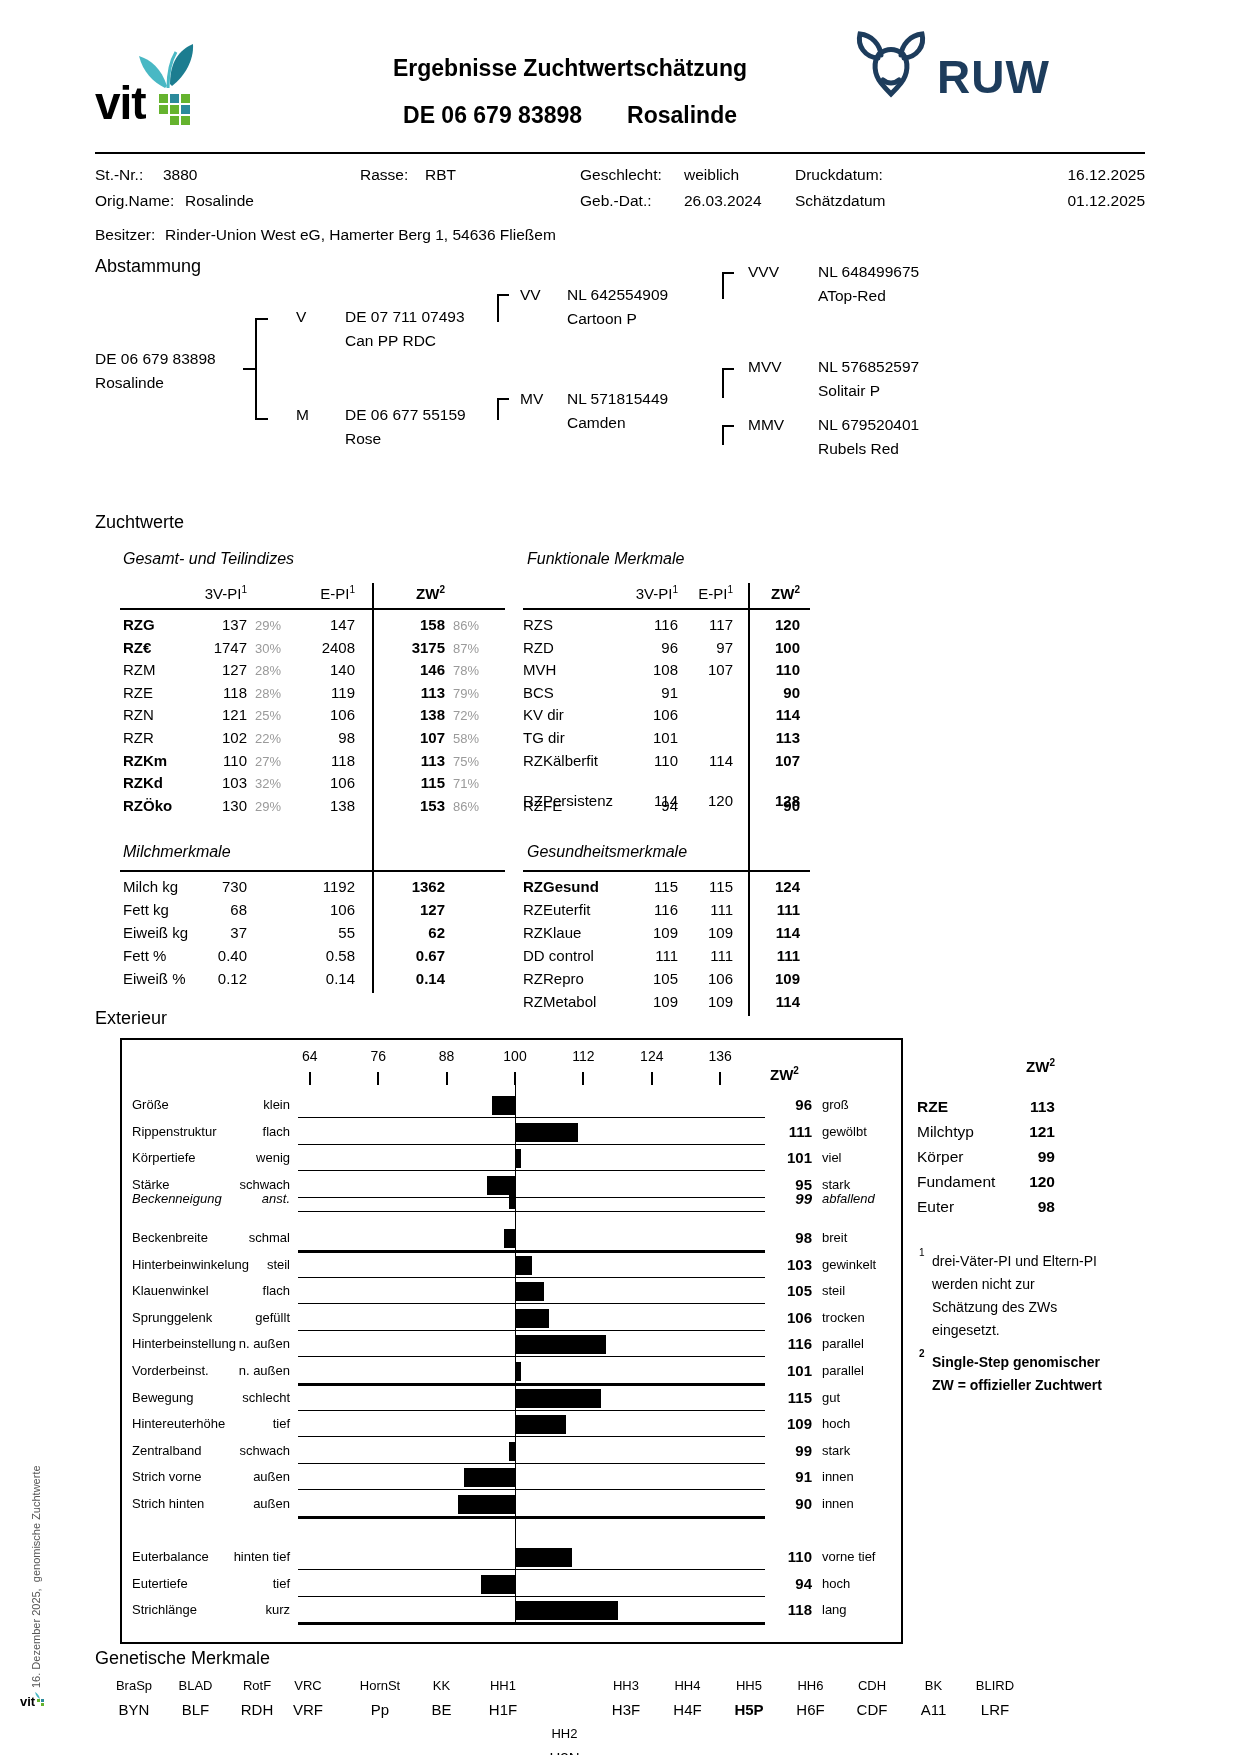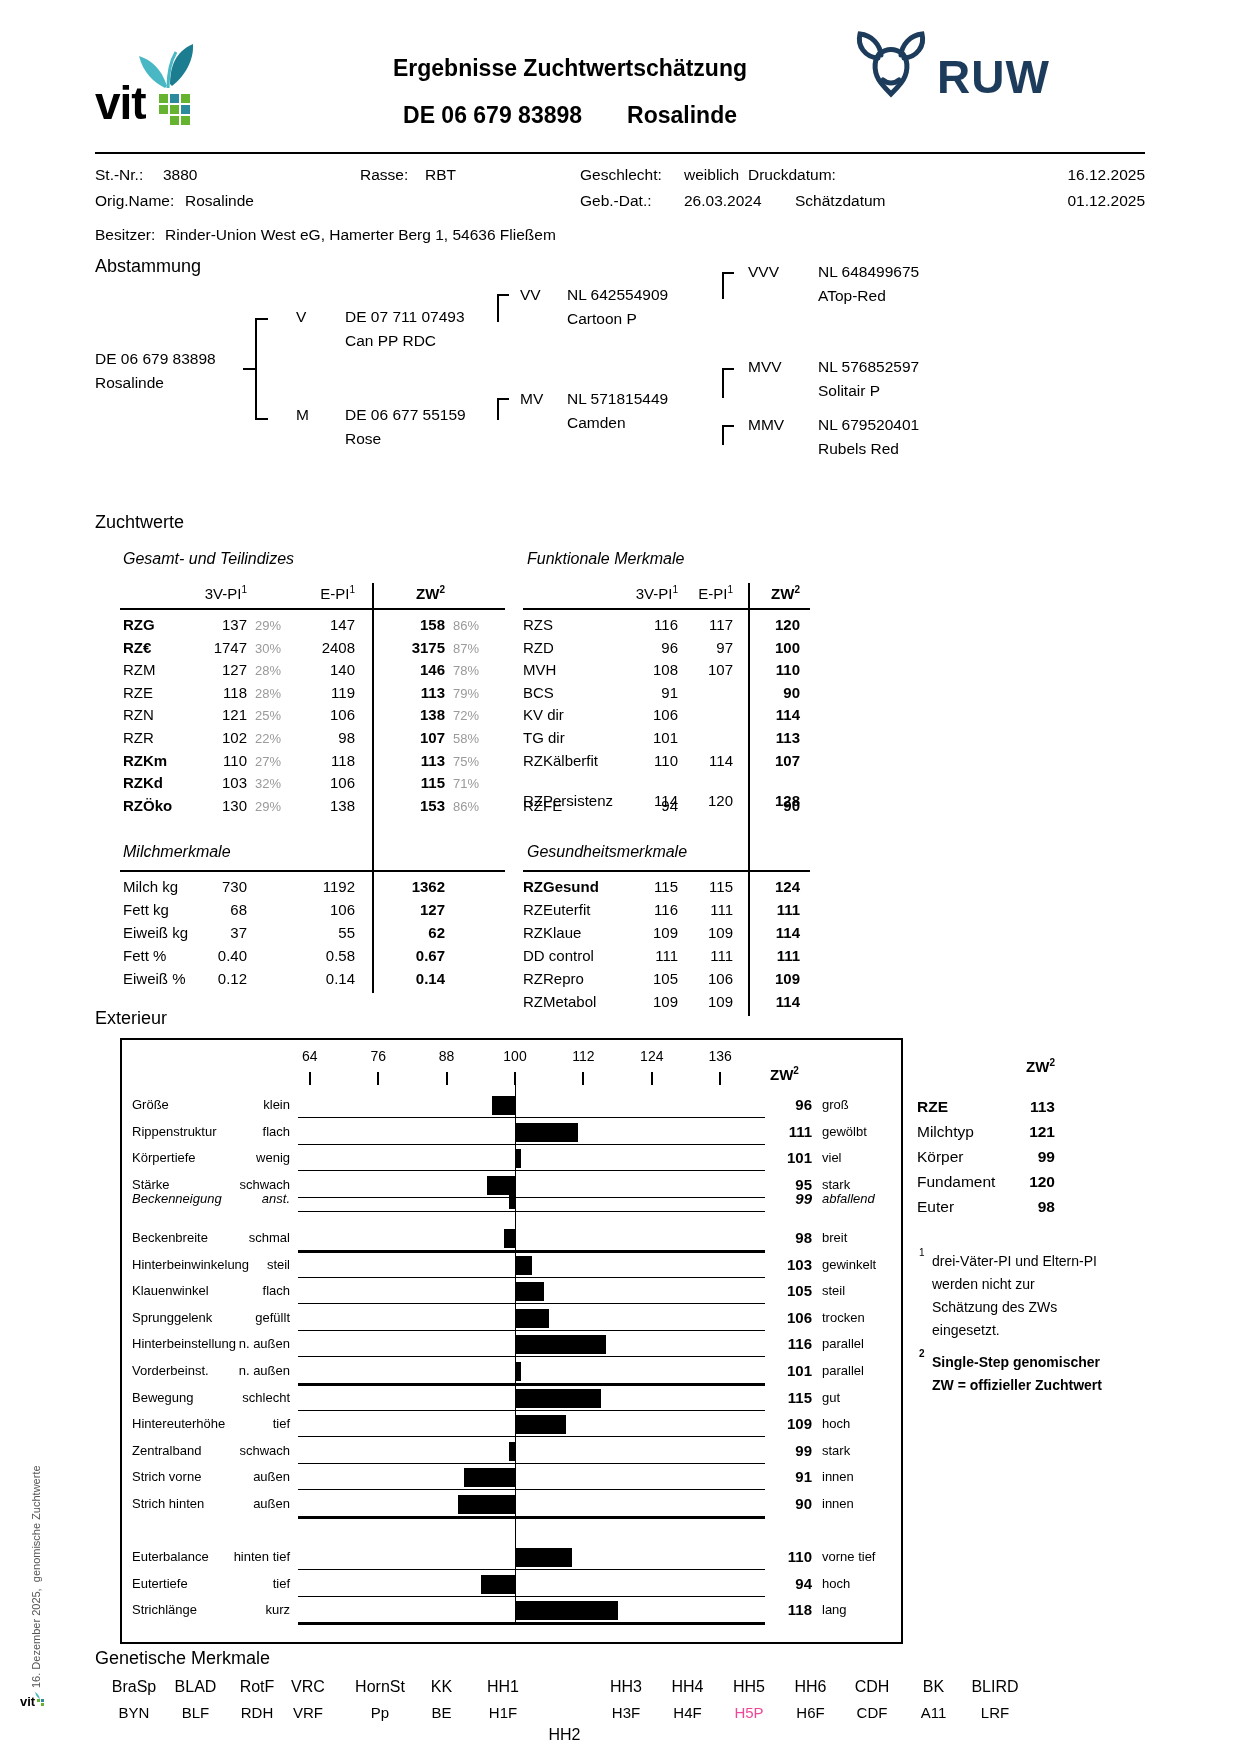--- a/index.html
+++ b/index.html
@@ -54,23 +54,23 @@
   .slbl{position:absolute;left:0;font-size:15.5px;white-space:nowrap}
   .sval{position:absolute;left:60px;right:0;width:78px;text-align:right;font-size:15.5px;font-weight:bold}
   #sum-zw{position:absolute;left:917px;top:1058px;width:138px;text-align:right;font-size:15px;font-weight:bold}
   #footnotes{left:917px;top:1250px;width:186px;font-size:14px;line-height:1.65}
   .fn{position:relative;padding-left:15px;margin-bottom:9px}
   .fn sup{position:absolute;left:2px;top:3px;font-size:10px}
   .fn.b{font-weight:bold}
   
   #genetik-cols{left:102px;top:1678px;width:930px;height:60px}
   .gcol{position:absolute;top:0;width:64px;text-align:center}
-  .gtop{font-size:16px}
+  .gtop{font-size:13px}
   .gbot{font-size:15px;margin-top:8px}
-  .hl{color:#ec4899;font-weight:normal}
+  .hl{color:#000000;font-weight:bold}
   
   #sidebar-text{position:absolute;left:30px;top:1688px;width:330px;transform:rotate(-90deg);transform-origin:0 0;font-size:11px;color:#555;white-space:pre}
   #sidebar-logo{position:absolute;left:20px;top:1692px;font-size:13px;font-weight:bold}
 </style>
 </head>
 <body>
 
 <div class="abs" style="left:95px;top:40px;width:170px;height:90px">
   <svg class="abs" style="left:42px;top:0" width="70" height="88" viewBox="0 0 70 88">
     <path d="M30 46 C24 28 14 20 2 16 C6 32 16 42 28 48 Z" fill="#49b8c4"></path>
@@ -109,21 +109,21 @@
 </div>
 
 <div class="rule" style="left:95px;top:152px;width:1050px;height:2px"></div>
 
 <span class="abs t15" style="left:95px;top:166px">St.-Nr.:</span>
 <span class="abs t15" style="left:163px;top:166px">3880</span>
 <span class="abs t15" style="left:360px;top:166px">Rasse:</span>
 <span class="abs t15" style="left:425px;top:166px">RBT</span>
 <span class="abs t15" style="left:580px;top:166px">Geschlecht:</span>
 <span class="abs t15" style="left:684px;top:166px">weiblich</span>
-<span class="abs t15" style="left:748px;top:166px">Druckdatum:</span>
+<span class="abs t15" style="left:795px;top:166px">Druckdatum:</span>
 <span class="abs t15" style="right:95px;top:166px">16.12.2025</span>
 <span class="abs t15" style="left:95px;top:192px">Orig.Name:</span>
 <span class="abs t15" style="left:185px;top:192px">Rosalinde</span>
 <span class="abs t15" style="left:580px;top:192px">Geb.-Dat.:</span>
 <span class="abs t15" style="left:684px;top:192px">26.03.2024</span>
 <span class="abs t15" style="left:795px;top:192px">Schätzdatum</span>
 <span class="abs t15" style="right:95px;top:192px">01.12.2025</span>
 <span class="abs t15" style="left:95px;top:226px">Besitzer:</span>
 <span class="abs t15" style="left:165px;top:226px">Rinder-Union West eG, Hamerter Berg 1, 54636 Fließem</span>
 

